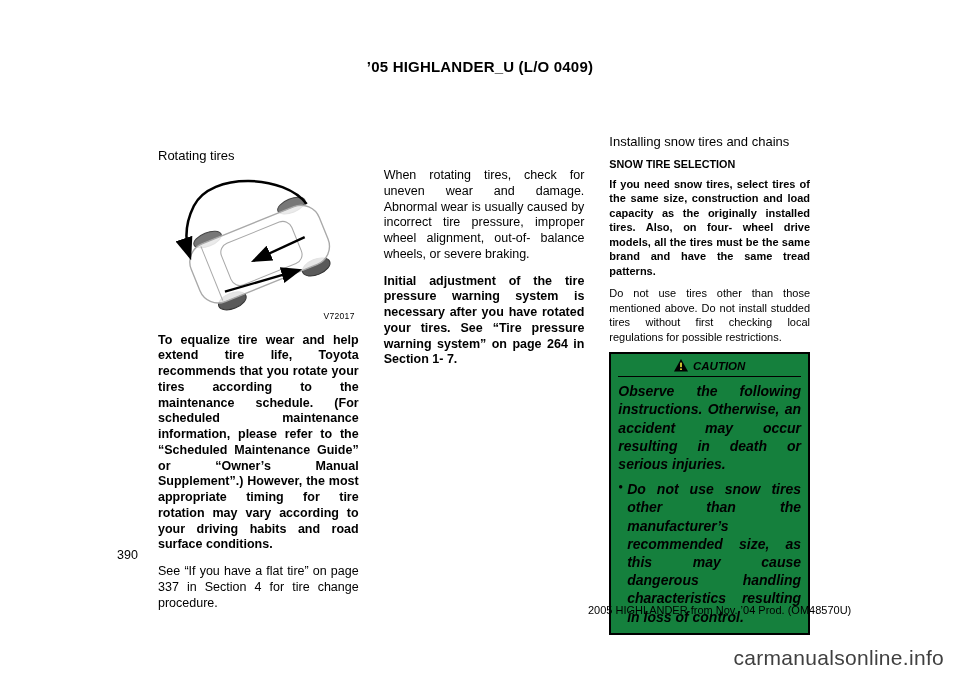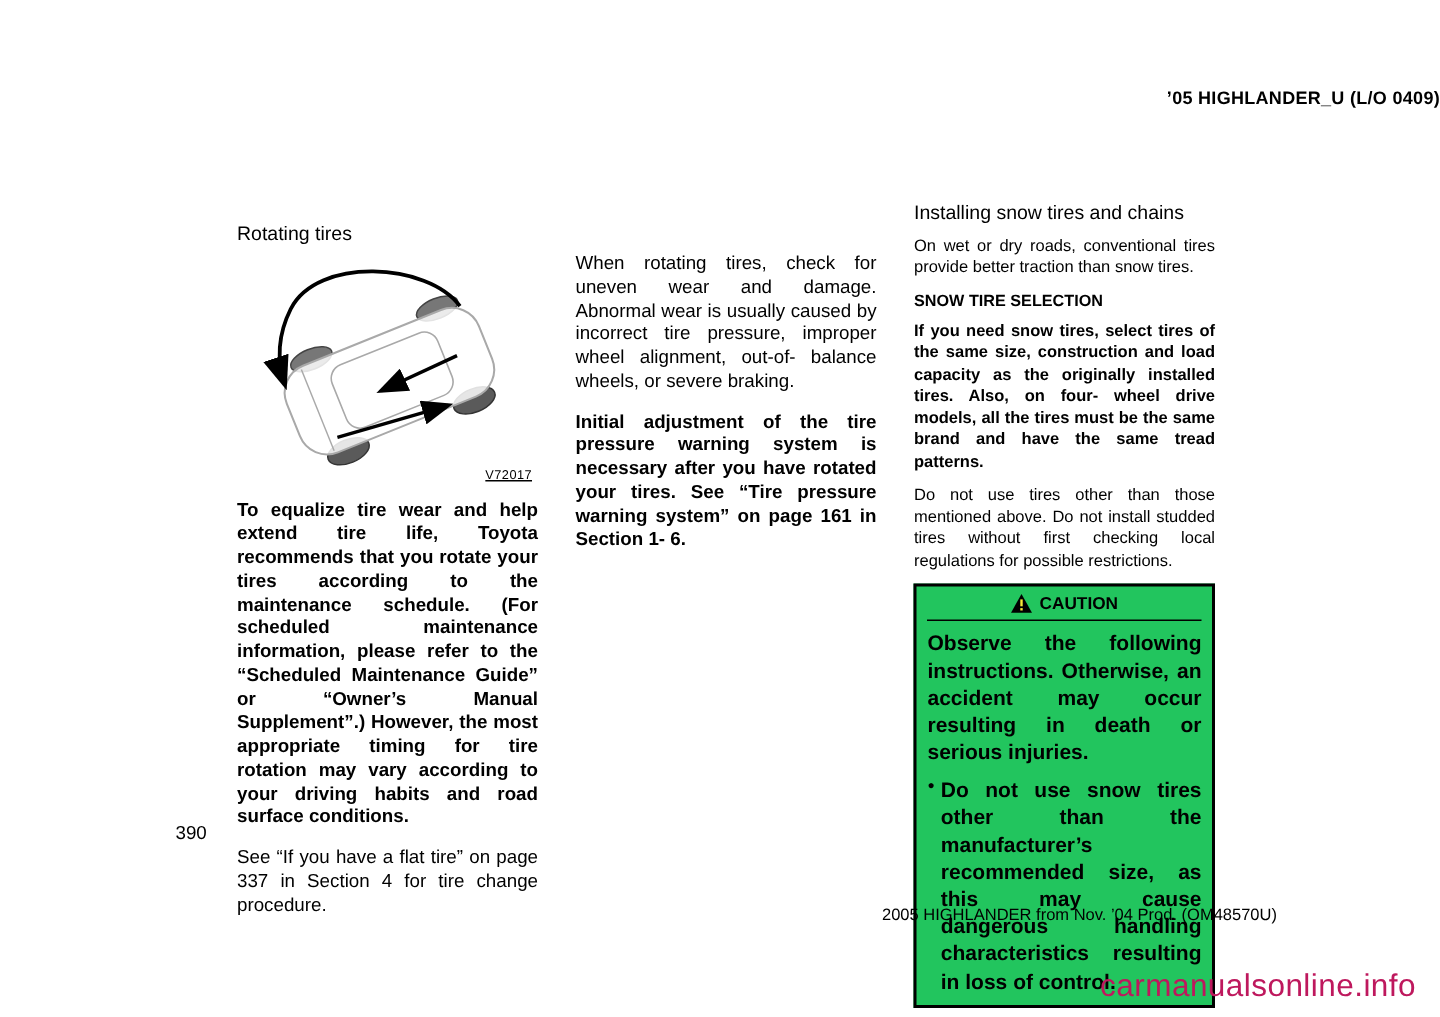--- a/index.html
+++ b/index.html
@@ -6,59 +6,60 @@
   body {
     width: 960px; height: 678px;
     background: #ffffff;
     font-family: "Liberation Sans", sans-serif;
     color: #000;
     position: relative;
     overflow: hidden;
   }
   .header {
     position: absolute; top: 58px; left: 0; width: 960px;
-    text-align: right; font-size: 12px; font-weight: bold;
+    text-align: center; font-size: 15px; font-weight: bold;
     letter-spacing: 0.2px;
   }
   .content {
     position: absolute; left: 158px; top: 134px; width: 652px;
     display: flex; gap: 25px;
   }
   .col { width: 201px; }
   .col-left .h1 { margin-top: 14px; }
   .h1 { font-size: 13px; font-weight: normal; margin: 0 0 7px 0; line-height: 1.2; }
   p { font-size: 12.5px; line-height: 1.26; text-align: justify; margin: 0 0 11px 0; }
   .bold { font-weight: bold; }
   .col-mid { padding-top: 34px; }
   .col-right p { font-size: 11px; line-height: 1.32; margin: 0 0 8px 0; }
   .subhead { font-size: 10.8px; font-weight: bold; margin: 0 0 6px 0; line-height: 1.3; }
   .figure { position: relative; height: 152px; margin: 2px 0 10px 0; }
   .figure svg.car { display: block; margin: 0 auto; }
-  .fig-label { position: absolute; right: 4px; bottom: 2px; font-size: 8.5px; letter-spacing: 0.3px; text-decoration: underline; }
+  .fig-label { position: absolute; right: 4px; bottom: 2px; font-size: 8.5px; letter-spacing: 0.3px; }
   .caution {
     border: 2px solid #000;
-    background: #22c55e;
+    background: #15803d;
     padding: 5px 7px 7px 7px;
     margin-top: 0;
+    font-style: italic;
   }
   .caution-header {
     display: flex; align-items: center; justify-content: center; gap: 5px;
     font-size: 11.5px; font-weight: bold;
     border-bottom: 1.5px solid #000;
     padding-bottom: 4px; margin-bottom: 5px;
   }
   .caution p { font-size: 14px; line-height: 1.3; margin: 0 0 7px 0; font-weight: bold; text-align: justify; }
   .bullet-row { display: flex; gap: 4px; }
   .bullet-row .bullet { font-size: 8px; line-height: 1; padding-top: 3px; flex: 0 0 auto; }
   .bullet-row p { margin: 0; }
   .page-number { position: absolute; left: 117px; top: 548px; font-size: 12.5px; }
   .footer { position: absolute; left: 588px; top: 604px; font-size: 11px; }
   .watermark {
     position: absolute; right: 16px; bottom: 8px;
-    font-size: 21px; color: #be185d; letter-spacing: 0.3px;
+    font-size: 21px; color: #404040; letter-spacing: 0.3px;
   }
 </style>
 </head>
 <body>
 
 <div class="header">’05 HIGHLANDER_U (L/O 0409)</div>
 
 <div class="content">
 
   <div class="col col-left">
@@ -86,26 +87,25 @@
       </svg>
       <span class="fig-label">V72017</span>
     </div>
 
     <p class="bold">To equalize tire wear and help extend tire life, Toyota recommends that you rotate your tires according to the maintenance schedule. (For scheduled maintenance information, please refer to the “Scheduled Maintenance Guide” or “Owner’s Manual Supplement”.) However, the most appropriate timing for tire rotation may vary according to your driving habits and road surface conditions.</p>
     <p>See “If you have a flat tire” on page 337 in Section 4 for tire change procedure.</p>
   </div>
 
   <div class="col col-mid">
     <p>When rotating tires, check for uneven wear and damage. Abnormal wear is usually caused by incorrect tire pressure, improper wheel alignment, out-of- balance wheels, or severe braking.</p>
-    <p class="bold">Initial adjustment of the tire pressure warning system is necessary after you have rotated your tires. See “Tire pressure warning system” on page 161 in Section 1- 6.</p>
+    <p class="bold">Initial adjustment of the tire pressure warning system is necessary after you have rotated your tires. See “Tire pressure warning system” on page 264 in Section 1- 7.</p>
   </div>
 
   <div class="col col-right">
     <div class="h1">Installing snow tires and chains</div>
-    <p>On wet or dry roads, conventional tires provide better traction than snow tires.</p>
     <div class="subhead">SNOW TIRE SELECTION</div>
     <p class="bold">If you need snow tires, select tires of the same size, construction and load capacity as the originally installed tires. Also, on four- wheel drive models, all the tires must be the same brand and have the same tread patterns.</p>
     <p>Do not use tires other than those mentioned above. Do not install studded tires without first checking local regulations for possible restrictions.</p>
 
     <div class="caution">
       <div class="caution-header">
         <svg width="14" height="13" viewBox="0 0 14 13">
           <path d="M7 0 L14 12.5 L0 12.5 Z" fill="#000"></path>
           <rect x="6.2" y="3.6" width="1.6" height="4.6" fill="#f7ea38"></rect>
           <rect x="6.2" y="9.4" width="1.6" height="1.6" fill="#f7ea38"></rect>

